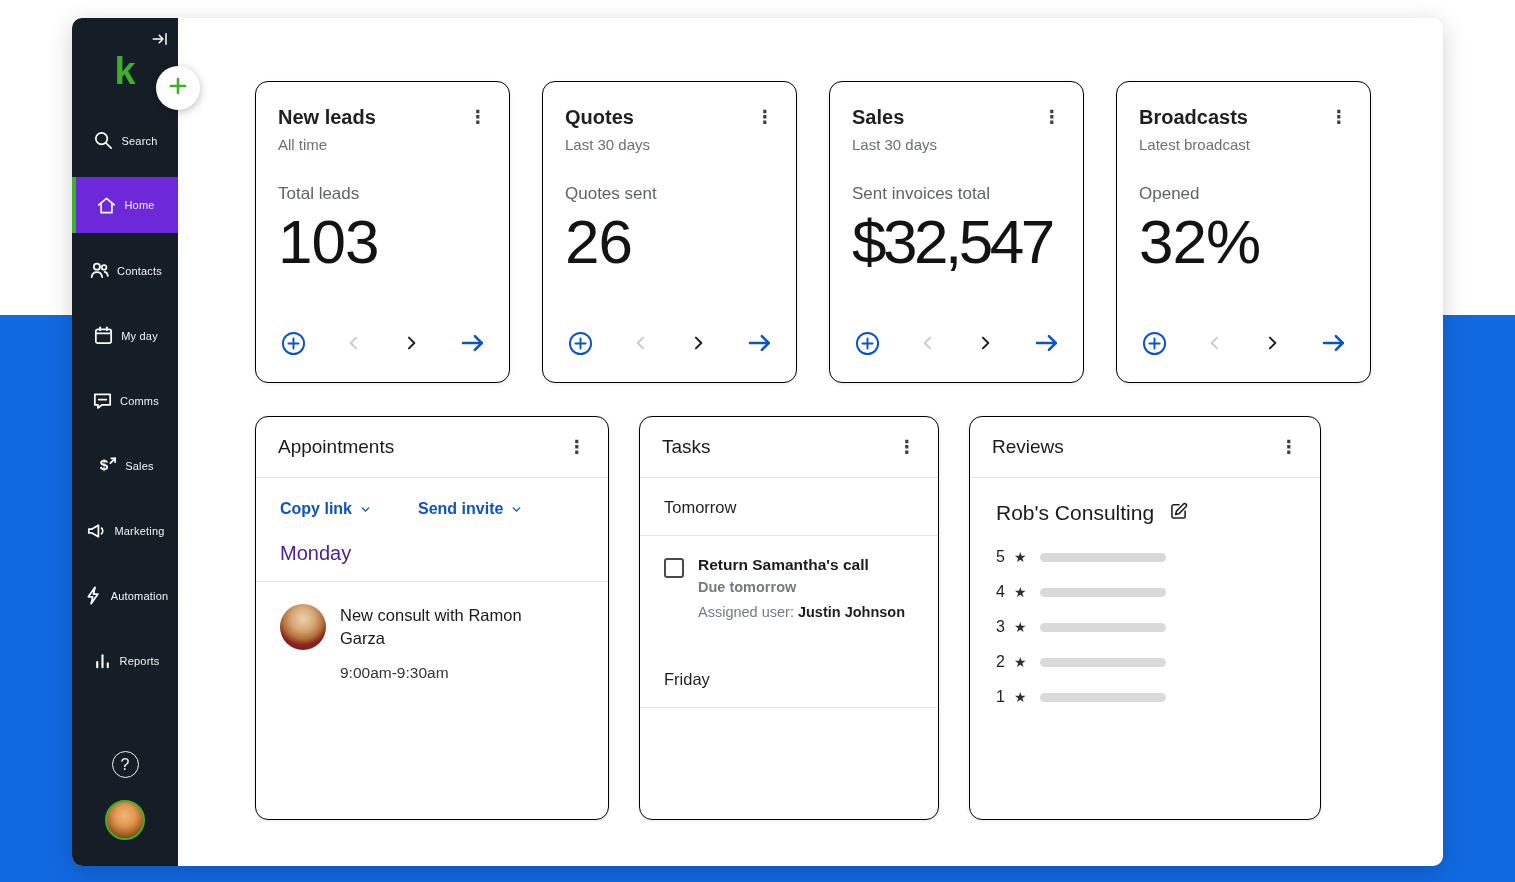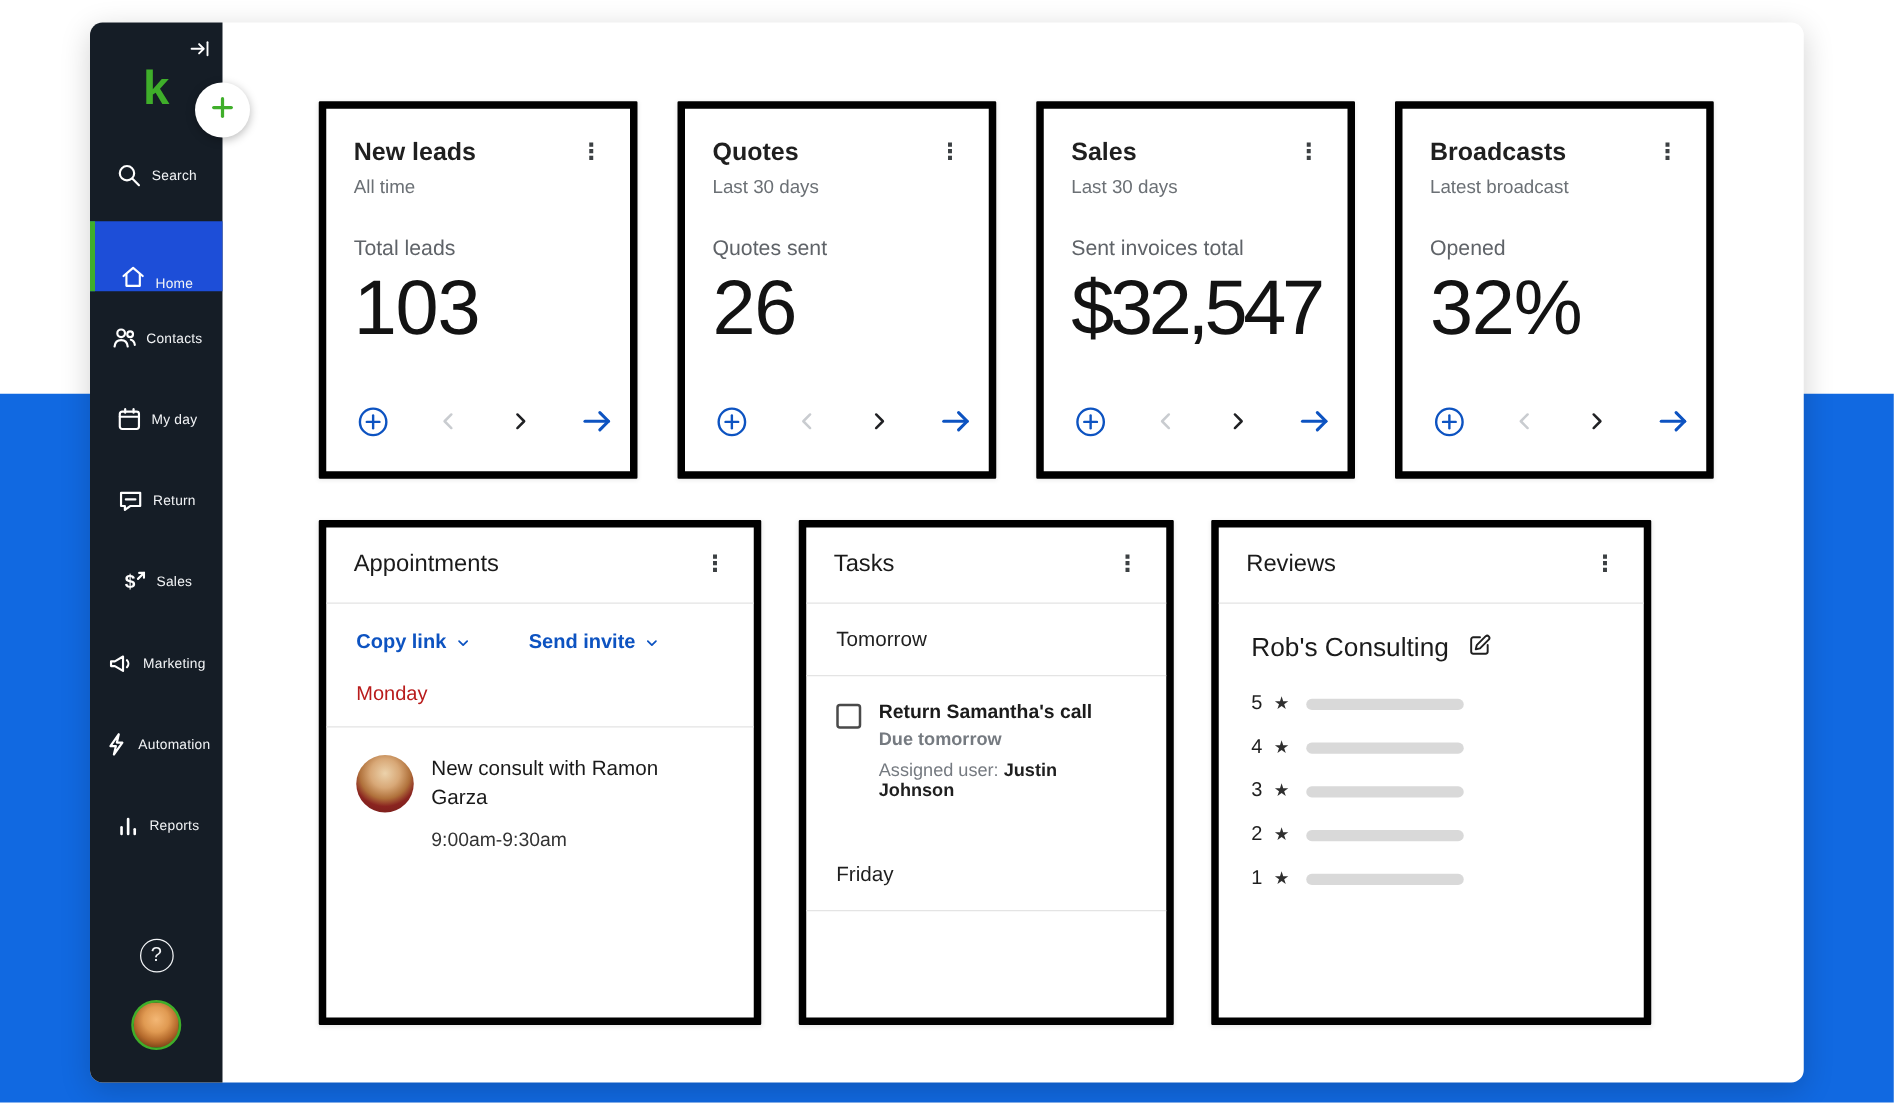--- a/index.html
+++ b/index.html
@@ -30,21 +30,21 @@
     position:absolute; left:84px; top:48px; width:44px; height:44px; border-radius:50%;
     background:#ffffff; box-shadow:0 2px 8px rgba(0,0,0,.28); z-index:6;
     display:flex; align-items:center; justify-content:center; cursor:pointer;
   }
   .add-btn svg { width:26px; height:26px; }
   .nav { width:100%; margin-top:2px; display:flex; flex-direction:column; }
   .nav-item {
     width:100%; height:65px; display:flex; flex-direction:row; align-items:center;
     justify-content:center; gap:6px; position:relative; cursor:pointer; color:#f2f4f6;
   }
-  .nav-item.active { background:#1d4ed8; height:56px; margin:4px 0 5px;align-items:flex-end; }
+  .nav-item.active { background:#6d28d9; height:56px; margin:4px 0 5px; }
   .nav-item.active::before {
     content:""; position:absolute; left:0; top:0; width:4px; height:100%; background:#3fae2a;
   }
   .nav-icon { width:23px; height:23px; display:block; }
   .nav-icon svg { width:100%; height:100%; }
   .nav-label { font-size:11px; letter-spacing:.2px; color:#f2f4f6; }
   .sidebar-bottom { margin-top:auto; display:flex; flex-direction:column; align-items:center; gap:22px; padding-bottom:26px; }
   .help-btn { width:27px; height:27px; border:1.8px solid #f2f4f6; border-radius:50%;
     color:#f2f4f6; font-size:16px; display:flex; align-items:center; justify-content:center; cursor:pointer; }
   .user-avatar {
@@ -52,21 +52,21 @@
     border:2px solid #3fae2a;
     background:radial-gradient(circle at 50% 38%, #f3b775 0%, #e09a52 35%, #b56a2c 60%, #6e3a12 85%, #44230a 100%);
   }
 
   
   .content { flex:1; padding:63px 0 0 77px; }
   .stats-row { display:flex; gap:32px; }
   .widgets-row { display:flex; gap:30px; margin-top:33px; }
 
   .card {
-    background:#fff; border:6px solid #000000; border-radius:1px;
+    background:#fff; border:1px solid #000000; border-radius:13px;
     box-shadow:0 1px 4px rgba(0,0,0,.09);
   }
 
   
   .stat-card { width:255px; height:302px; position:relative; padding:24px 22px; }
   .card-head { display:flex; align-items:flex-start; justify-content:space-between; }
   .stat-title { font-size:20px; font-weight:700; color:#1f1f1f; }
   .kebab { width:18px; height:22px; text-align:center; cursor:pointer; }
   .kebab::before { content:"\22EE"; font-family:"DejaVu Sans", sans-serif; font-size:18px; font-weight:700; color:#3c4043; }
   .stat-sub { font-size:15px; color:#6b7075; margin-top:7px; }
@@ -86,21 +86,21 @@
   
   .widget-head { height:60px; display:flex; align-items:center; justify-content:space-between; padding:0 22px; }
   .widget-title { font-size:19px; font-weight:400; color:#1b1b1b; }
   .hr { height:1px; background:#e4e4e4; }
 
   
   .appointments-card { width:354px; height:404px; }
   .appt-links { display:flex; gap:46px; padding:22px 24px 0; }
   .appt-link { color:#0d53c1; font-weight:700; font-size:16px; display:flex; align-items:center; gap:7px; cursor:pointer; }
   .appt-link svg { width:13px; height:13px; }
-  .day-label { font-size:16px; color:#b91c1c; padding:24px 24px 16px; }
+  .day-label { font-size:20px; color:#4c1d95; padding:24px 24px 16px; }
   .appt-event { display:flex; gap:14px; padding:22px 24px; }
   .event-avatar {
     width:46px; height:46px; border-radius:50%; flex-shrink:0;
     background:radial-gradient(circle at 50% 32%, #ecd2ab 0%, #d8a877 30%, #b0713b 52%, #8a2420 68%, #6e1b18 100%);
   }
   .event-title { font-size:16.5px; color:#1a1a1a; line-height:1.4; width:212px; }
   .event-time { font-size:15.5px; color:#333; margin-top:14px; }
 
   
   .tasks-card { width:300px; height:404px; }
@@ -192,21 +192,21 @@
         <span class="nav-label">My day</span>
       </div>
 
       <div class="nav-item">
         <span class="nav-icon">
           <svg viewBox="0 0 24 24" fill="none" stroke="#ffffff" stroke-width="1.8" stroke-linecap="round" stroke-linejoin="round">
               <path d="M20 5.5H4v11h3.2v3.3l4.4-3.3H20z"></path>
               <path d="M8 11h8"></path>
             </svg>
         </span>
-        <span class="nav-label">Return</span>
+        <span class="nav-label">Comms</span>
       </div>
 
       <div class="nav-item">
         <span class="nav-icon">
           <svg viewBox="0 0 24 24" fill="none" stroke="#ffffff" stroke-width="1.8" stroke-linecap="round">
               <text x="4" y="17" font-size="16" font-weight="700" stroke="none" fill="#ffffff">$</text>
               <path d="M15 9.5 20 4.5"></path>
               <path d="M16 4.5h4v4"></path>
             </svg>
         </span>

